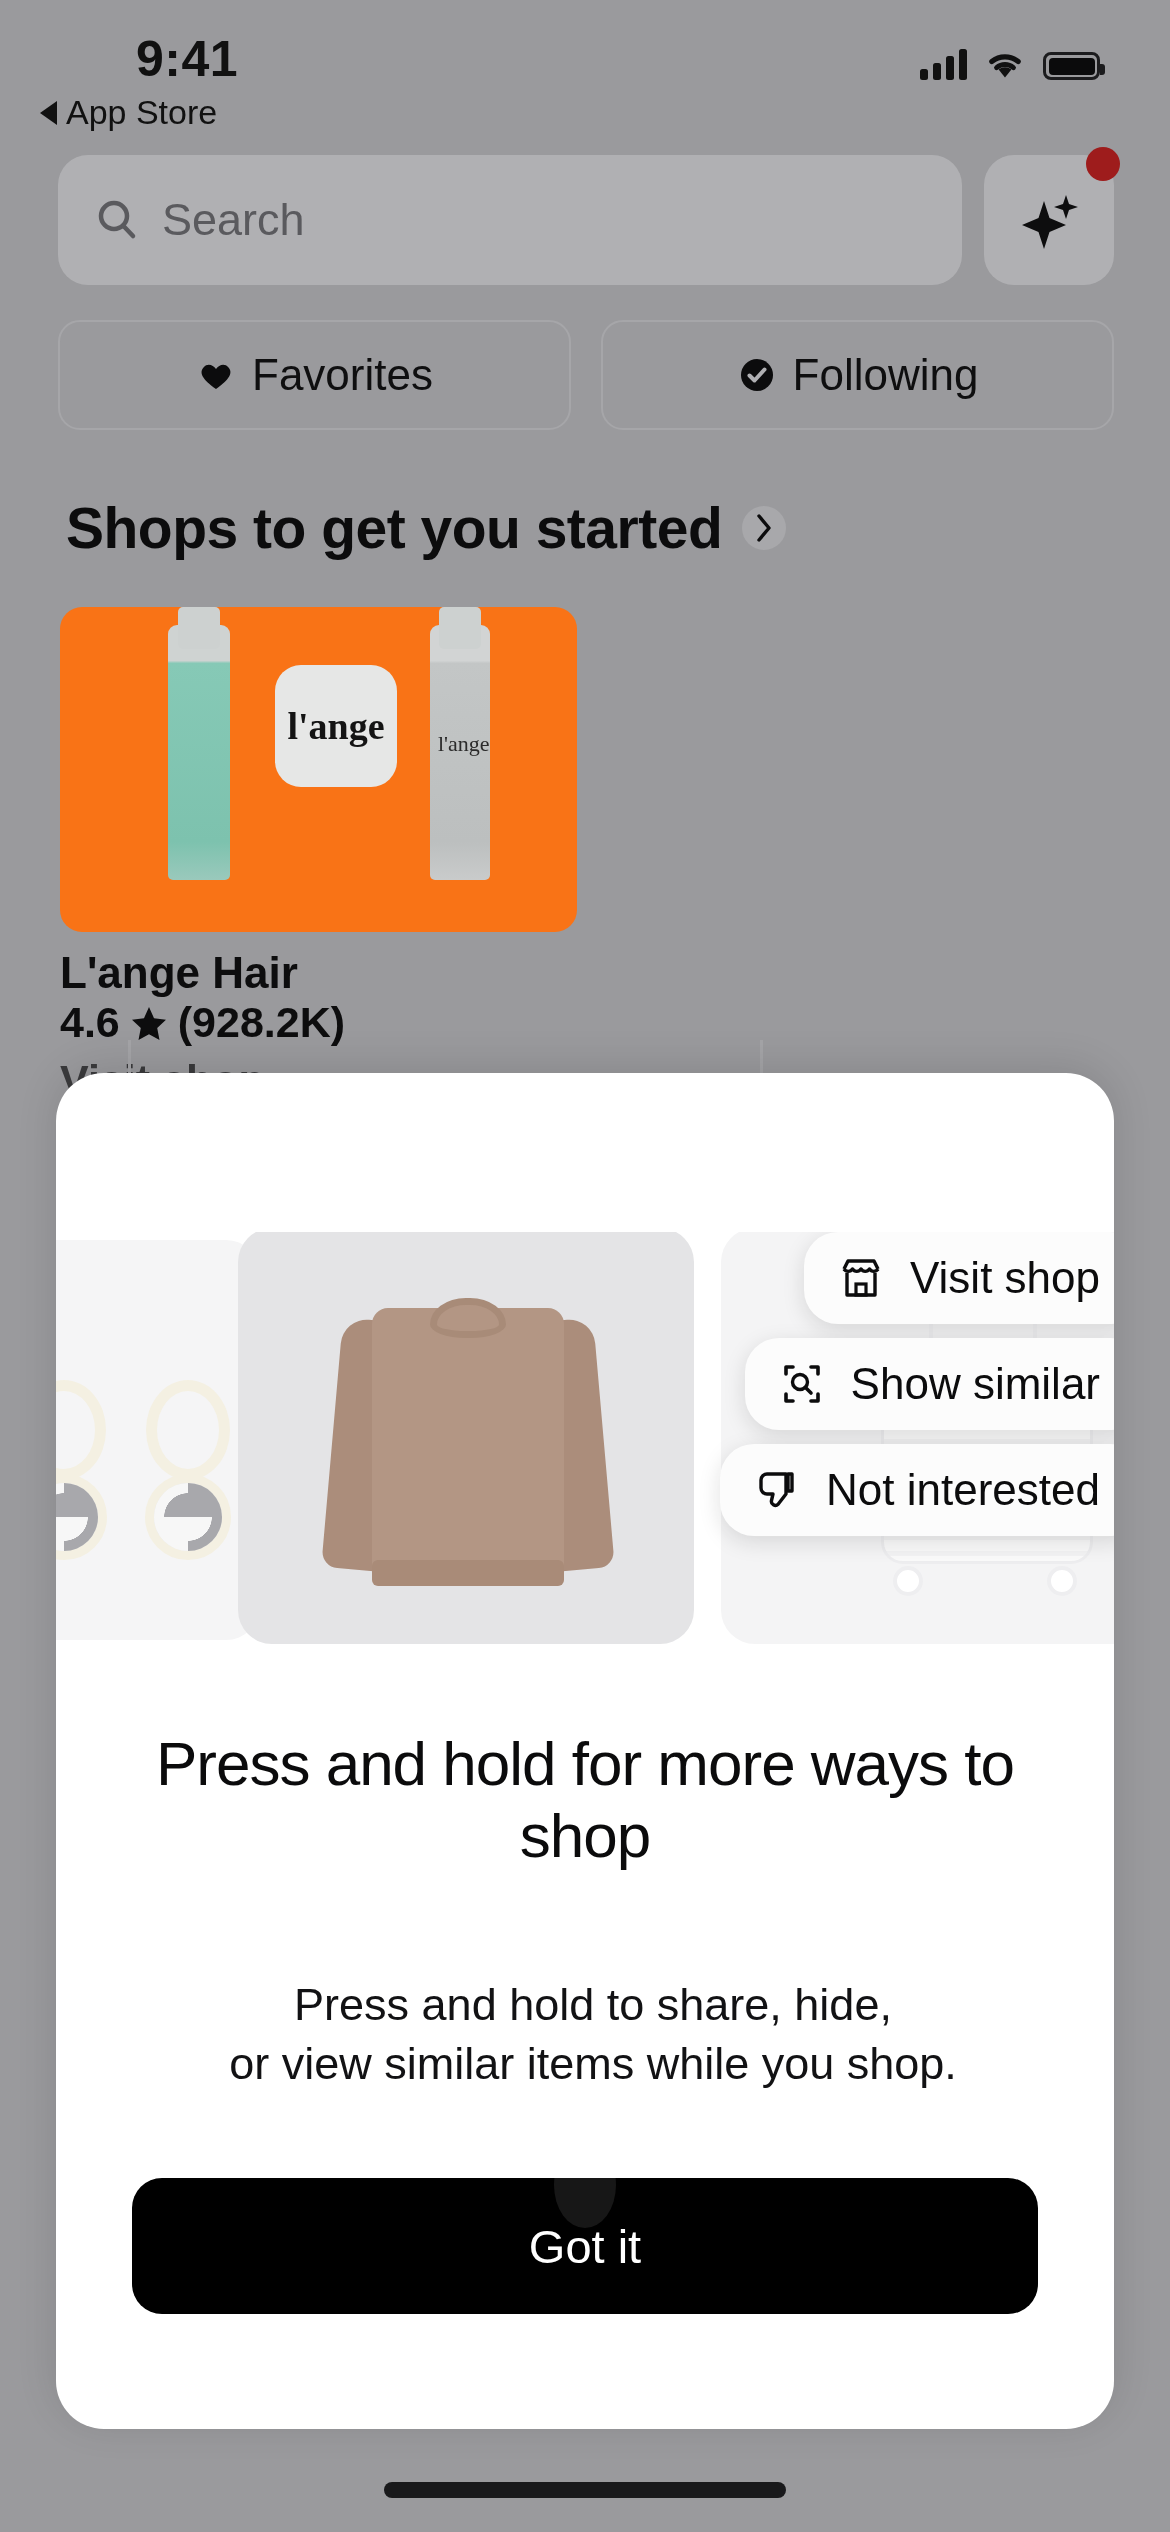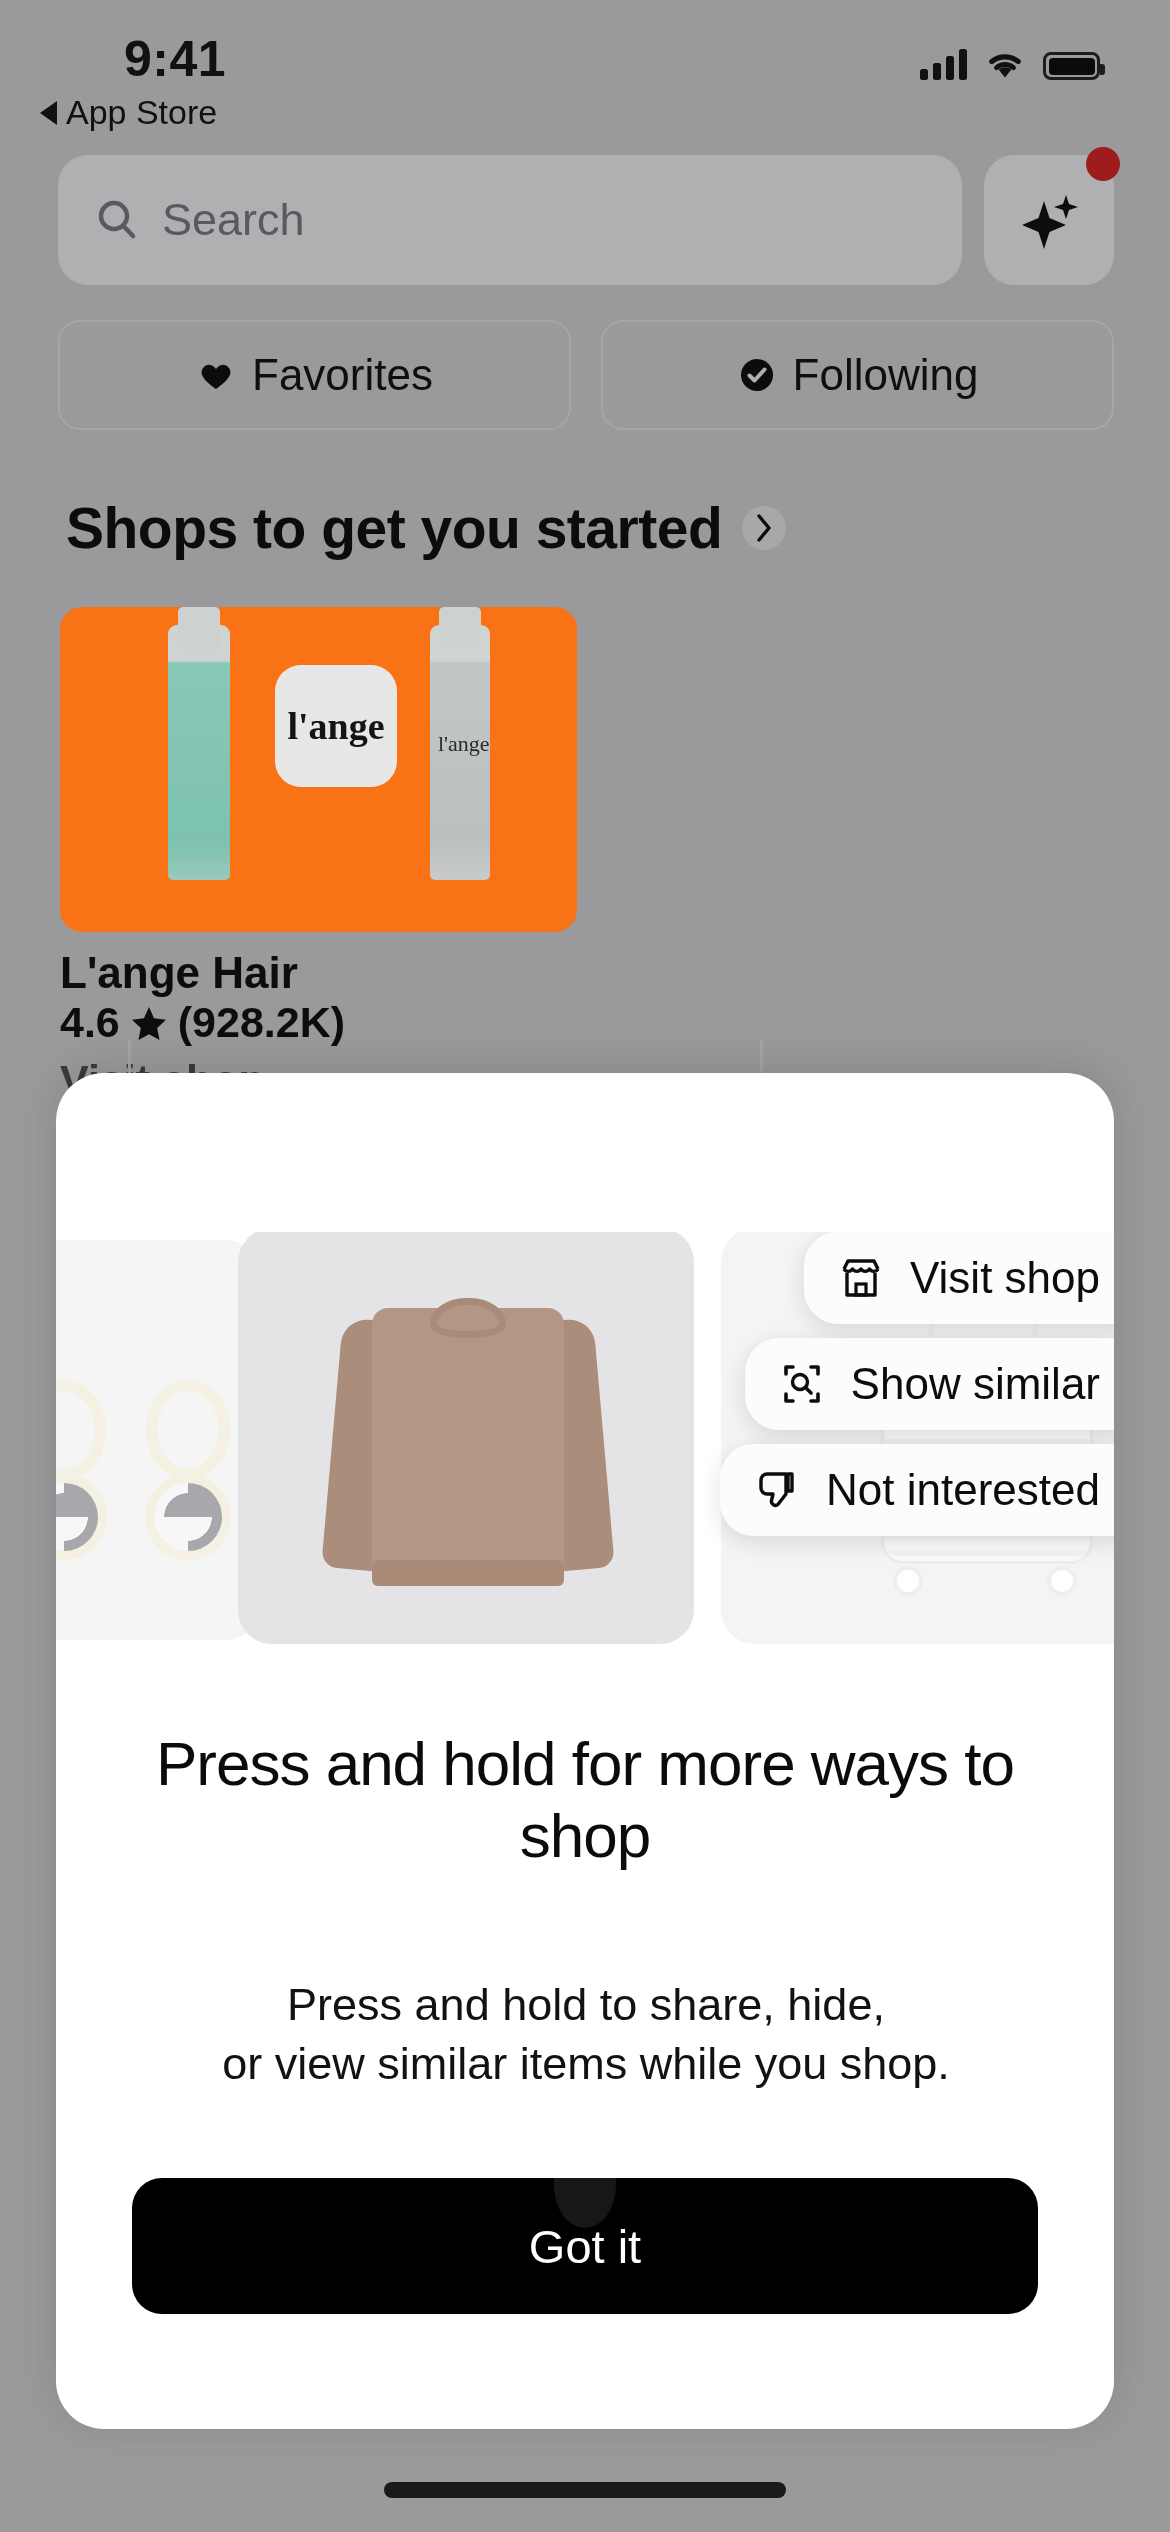--- a/index.html
+++ b/index.html
@@ -10,21 +10,21 @@
     overflow:hidden;
   }
   #screen { position:relative; width:1170px; height:2532px; overflow:hidden; background:#9a9a9d; }
 
   
   #app-layer { position:absolute; inset:0; }
 
   
   .status-bar { position:absolute; top:0; left:0; width:1170px; height:110px; }
   .status-time {
-    position:absolute; left:124px; top:30px;
+    position:absolute; left:136px; top:30px;
     font-size:50px; font-weight:600; color:#111; letter-spacing:.5px;
   }
   .status-right { position:absolute; right:70px; top:48px; display:flex; align-items:flex-end; gap:18px; }
   .bars { display:flex; align-items:flex-end; gap:5px; height:32px; }
   .bars i { display:block; width:8px; background:#111; border-radius:2.5px; }
   .bars i:nth-child(1){height:11px;} .bars i:nth-child(2){height:17px;}
   .bars i:nth-child(3){height:24px;} .bars i:nth-child(4){height:31px;}
   .wifi { width:40px; height:31px; }
   .battery { position:relative; width:57px; height:28px; border:3px solid #1c1c1e; border-radius:8px; padding:2.5px; }
   .battery span { display:block; width:100%; height:100%; background:#0b0b0c; border-radius:4px; }
@@ -145,21 +145,21 @@
   }
   .ctx-item svg { flex:none; }
 
   
   .sheet-title {
     position:absolute; left:64px; top:655px; width:930px;
     text-align:center; font-size:62px; font-weight:400; line-height:1.16;
     color:#0b0b0c; letter-spacing:-1px;
   }
   .sheet-sub {
-    position:absolute; left:45px; top:902px; width:970px;
+    position:absolute; left:52px; top:902px; width:970px;
     text-align:center; font-size:45px; font-weight:400; line-height:1.32; color:#121214;
   }
   .got-it {
     position:absolute; left:76px; top:1105px; width:906px; height:136px;
     background:#000; color:#fff; border:none; border-radius:30px;
     font-family:"Liberation Sans", sans-serif; font-size:47px; font-weight:400;
     display:flex; align-items:center; justify-content:center; position:absolute;
     overflow:hidden;
   }
   .got-it .touch {

